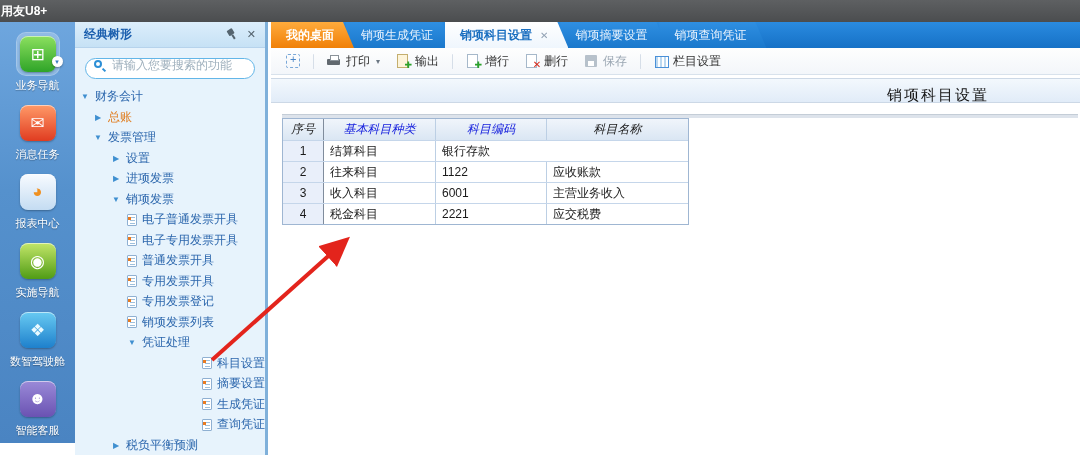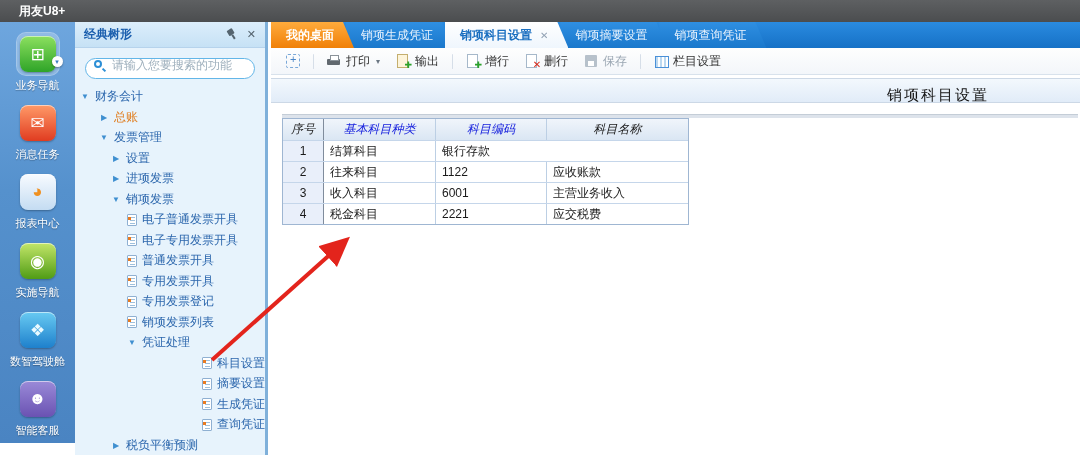--- a/index.html
+++ b/index.html
@@ -2,21 +2,21 @@
 <html><head>
 <meta charset="utf-8">
 <style>
   html,body{margin:0;padding:0;background:#fff;}
   *{box-sizing:border-box;font-family:"Liberation Sans","DejaVu Sans",sans-serif;}
   .app{position:relative;width:1080px;height:455px;overflow:hidden;background:#fff;}
 
   
   .topbar{position:absolute;top:0;left:0;right:0;height:22px;
     background:linear-gradient(180deg,#5e6062,#4b4d4f);
-    color:#fff;font-size:12px;font-weight:bold;line-height:22px;padding-left:19px;}
+    color:#fff;font-size:12px;font-weight:bold;line-height:22px;padding-left:1px;}
 
   
   .sidebar{position:absolute;top:22px;left:0;width:75px;bottom:12px;
     background:linear-gradient(180deg,#6ea6de 0%,#5591cd 40%,#4a84c2 100%);
     display:flex;flex-direction:column;align-items:center;overflow:hidden;}
   .sb-item{display:flex;flex-direction:column;align-items:center;margin-bottom:9px;cursor:pointer;}
   .sb-item:first-of-type{margin-top:11px;}
   .ico-wrap{position:relative;padding:3px;border-radius:9px;}
   .sb-item[data-active="true"] .ico-wrap{background:rgba(255,255,255,.25);box-shadow:0 0 0 1px rgba(255,255,255,.4);}
   .sb-ico{display:block;width:36px;height:36px;border-radius:8px;position:relative;
@@ -51,21 +51,21 @@
   .tp-close{font-size:11px;font-weight:bold;color:#55646f;cursor:pointer;line-height:13px;}
   .search-wrap{position:relative;padding:7px 10px 8px;}
   .search{width:100%;height:21px;border:1px solid #63b6e8;border-radius:11px;background:#fff;
     padding:0 8px 6px 26px;font-size:12px;color:#333;outline:none;}
   .search::placeholder{color:#9fb0bd;}
   .mag-icon{position:absolute;left:19px;top:12px;width:8px;height:8px;border:2px solid #2d8fd6;border-radius:50%;pointer-events:none;}
   .mag-icon::after{content:"";position:absolute;left:6px;top:7px;width:4px;height:2px;background:#2d8fd6;transform:rotate(45deg);}
   .tree-list{padding-top:0;}
   .tree-item{display:flex;align-items:center;height:20.5px;gap:5px;cursor:pointer;white-space:nowrap;}
   .tree-item[data-level="0"]{padding-left:5px;align-items:center;}
-  .tree-item[data-level="1"]{padding-left:24px;}
+  .tree-item[data-level="1"]{padding-left:18px;}
   .tree-item[data-level="2"]{padding-left:36px;}
   .tree-item[data-level="3"]{padding-left:52px;}
   .tree-item[data-level="4"]{padding-left:70px;justify-content:flex-end;}
   .twisty{width:10px;text-align:center;font-size:8px;color:#3f8fd0;display:none;}
   .tree-item[data-glyph="expanded"] .twisty{display:inline-block;}
   .tree-item[data-glyph="expanded"] .twisty::before{content:"▼";}
   .tree-item[data-glyph="collapsed"] .twisty{display:inline-block;}
   .tree-item[data-glyph="collapsed"] .twisty::before{content:"▶";}
   .doc-ico{display:none;position:relative;width:10px;height:12px;background:#fff;border:1px solid #8fb0d2;border-radius:1px;}
   .doc-ico::before{content:"";position:absolute;left:2px;right:1px;top:2px;height:8px;

